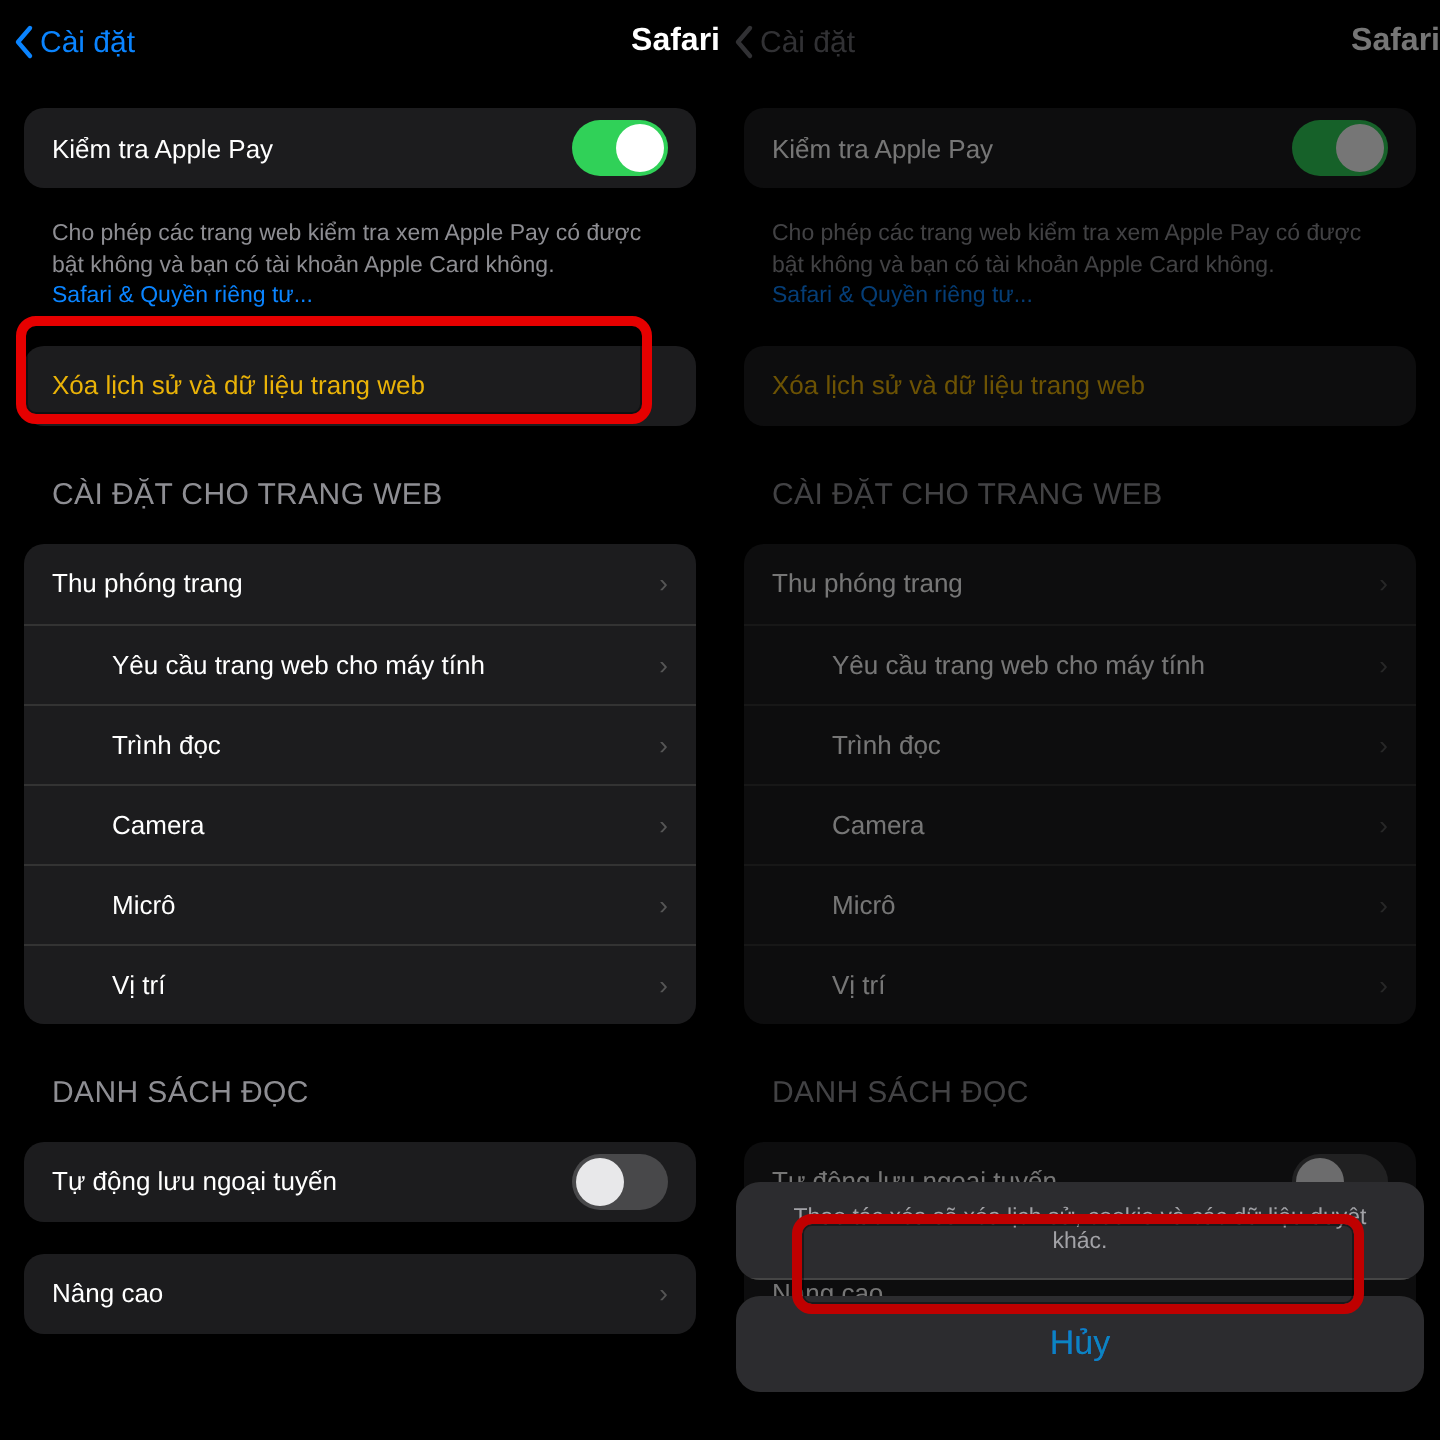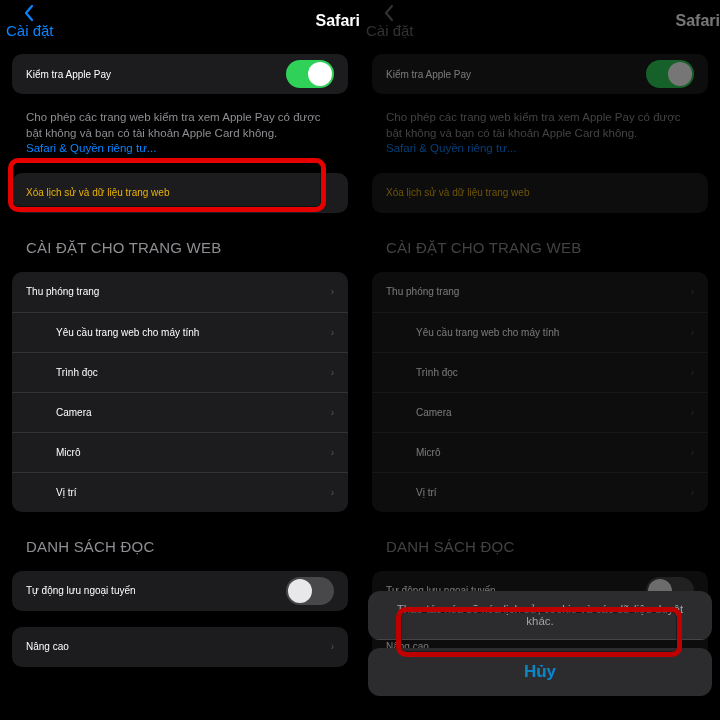--- a/index.html
+++ b/index.html
@@ -26,21 +26,20 @@
     position: relative;
     padding: 0 10px;
   }
   .back {
     display: flex;
     align-items: center;
     color: #0a84ff;
     font-size: 15px;
     position: absolute;
     left: 6px;
-    flex-direction: column;
   }
   .back.dim { color: #6a6a70; }
   .back svg { margin-right: 2px; }
   .title {
     position: absolute;
     left: 0; right: 0;
     text-align: right;
     color: #fff;
     font-size: 16px;
     font-weight: 600;
@@ -55,21 +54,21 @@
     margin: 12px 0;
     overflow: hidden;
   }
   .row {
     display: flex;
     align-items: center;
     justify-content: flex-start;
     min-height: 40px;
     padding: 0 14px;
     color: #fff;
-    font-size: 10px;
+    font-size: 13px;
     gap: 18px;
   }
   .row + .row { border-top: 0.5px solid #333; padding-left: 44px; }
   .row.link { color: #eab308; }
   .hint {
     color: #8e8e93;
     font-size: 11.5px;
     line-height: 1.35;
     padding: 4px 14px 0 14px;
   }
@@ -126,21 +125,21 @@
     padding: 14px 0;
     color: #ff453a;
   }
   .sheet .cancel {
     background: #2c2c2e;
     border-radius: 12px;
     margin-top: 8px;
     text-align: center;
     color: #0a84ff;
     font-size: 17px;
-    font-weight: 700;
+    font-weight: 400;
     padding: 14px 0;
   }
   .rowlabel { flex: 1 1 auto; }
 </style>
 </head>
 <body>
 
 <div class="screen">
   <div class="header">
     <div class="back">

